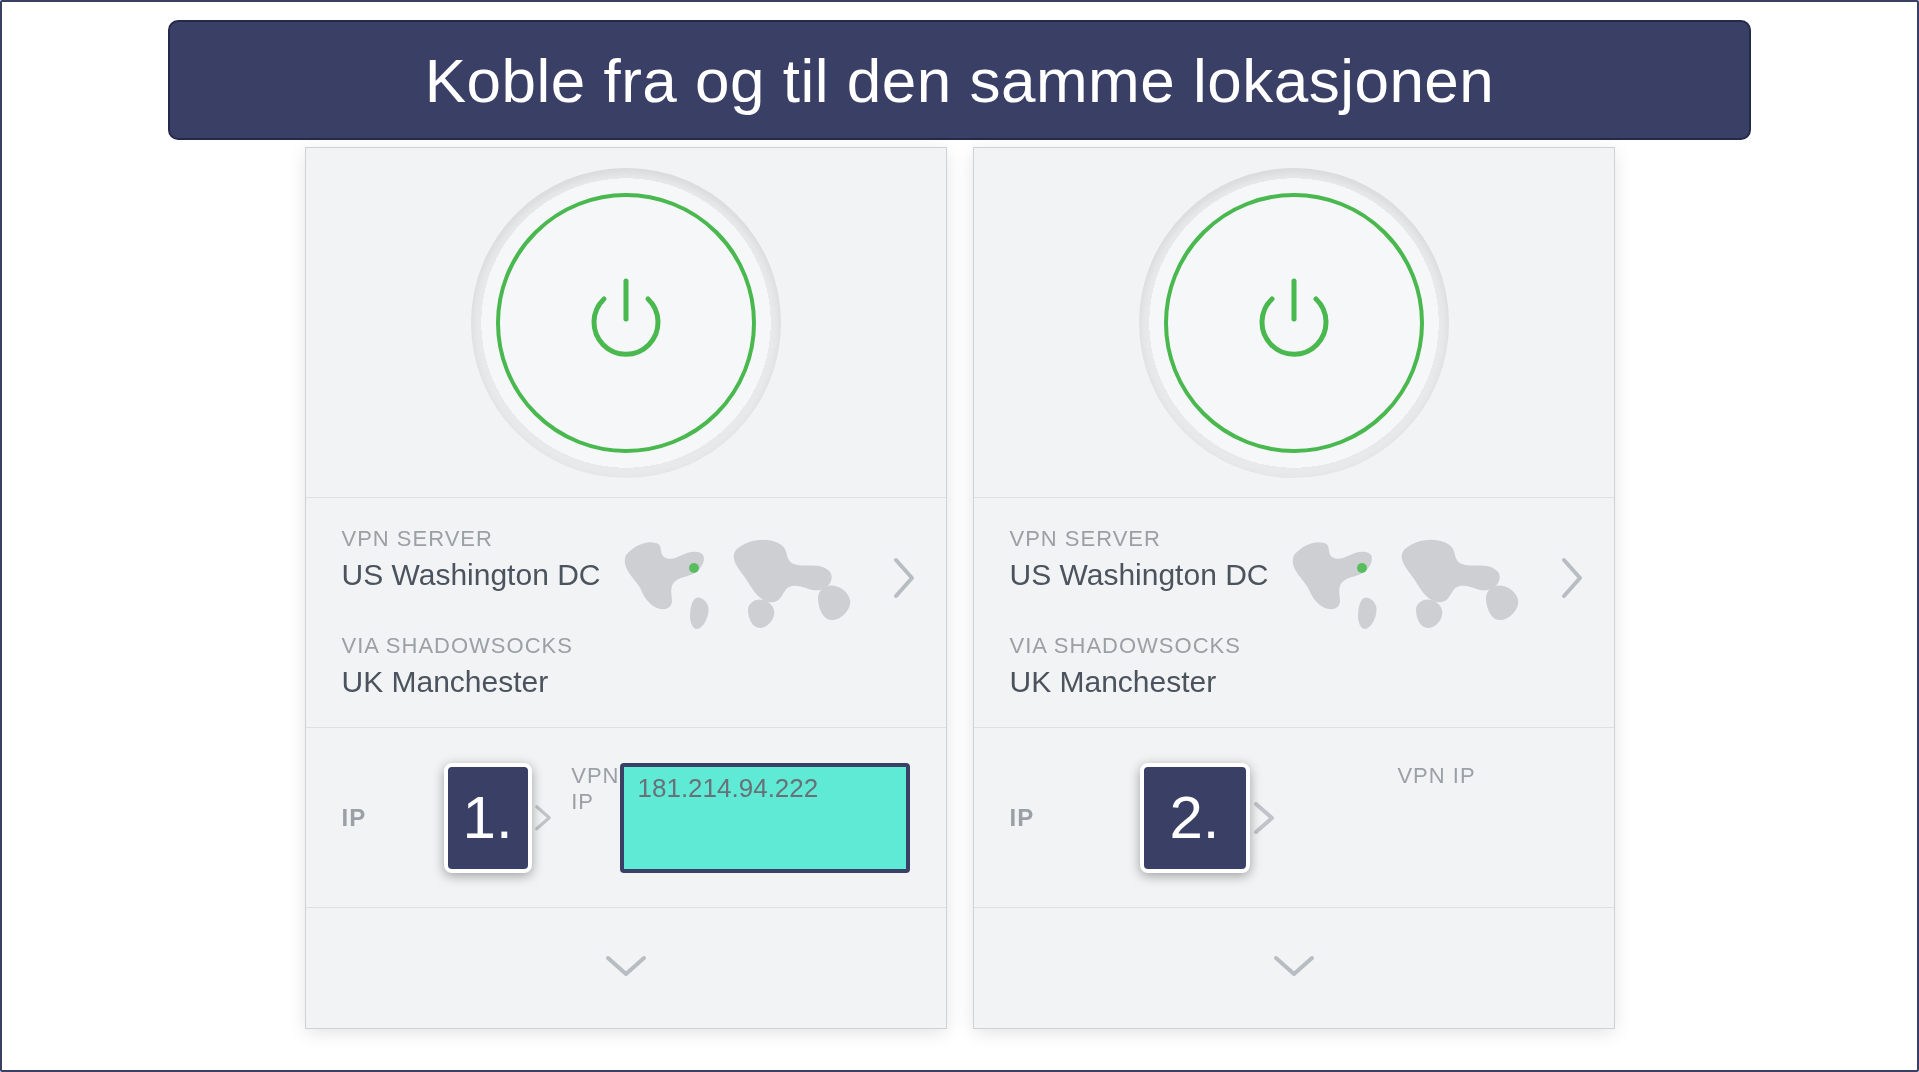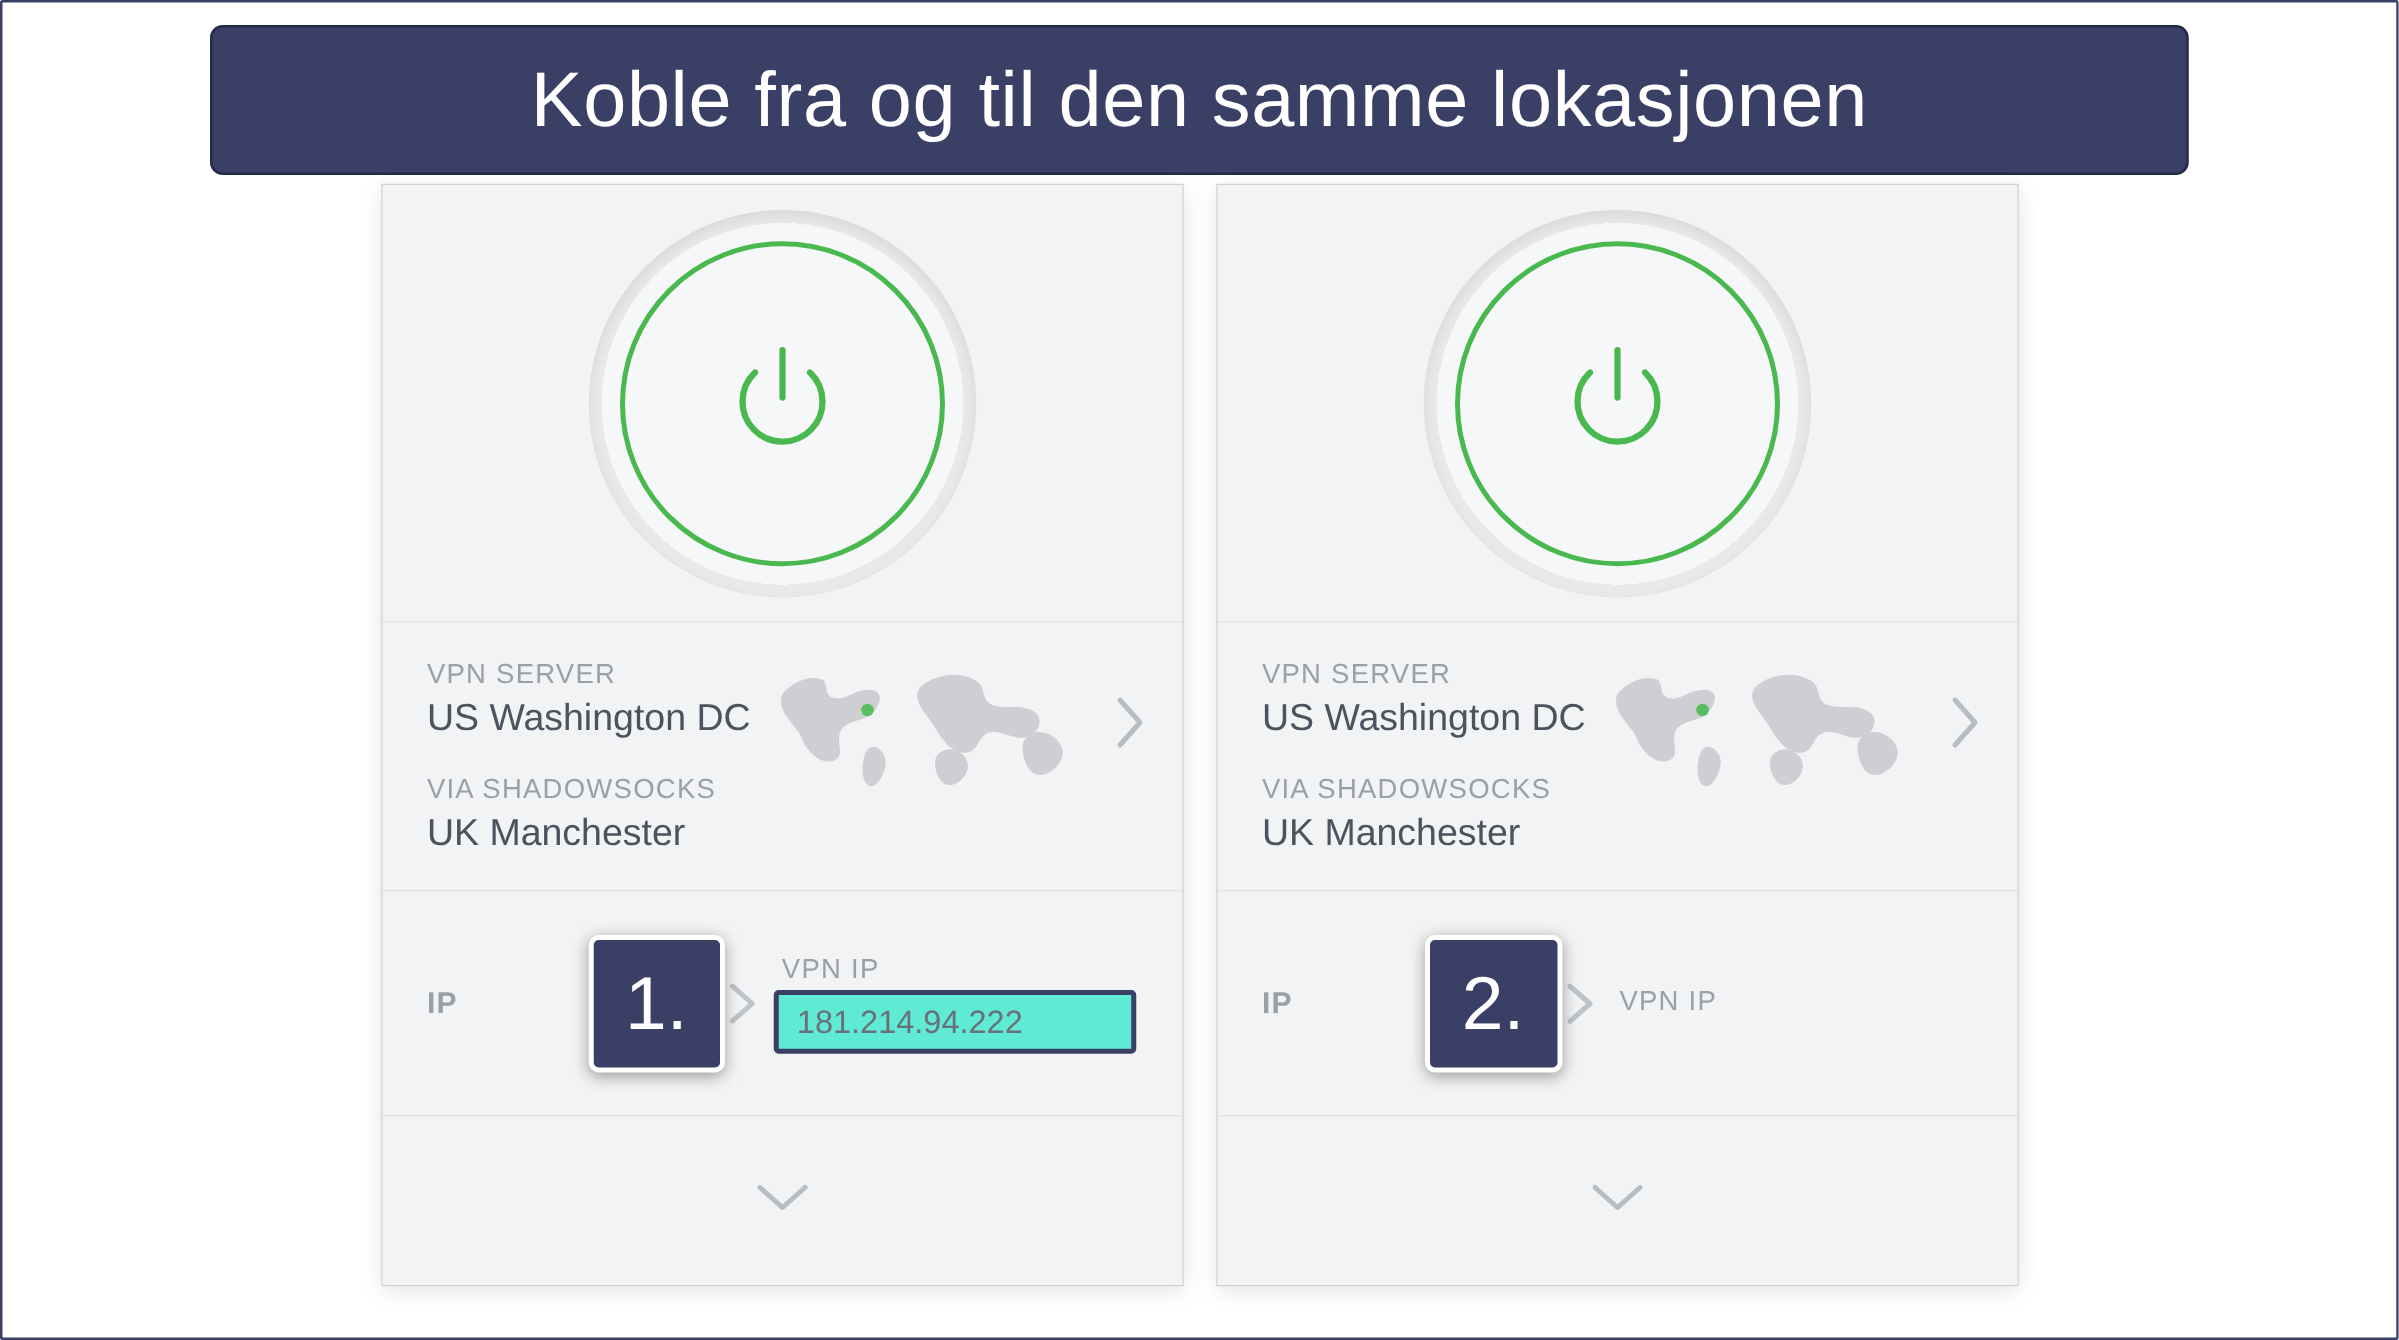--- a/index.html
+++ b/index.html
@@ -98,21 +98,21 @@
   }
   .label-muted {
     color: var(--text-muted);
     font-size: 22px;
     letter-spacing: 1px;
     margin-bottom: 6px;
   }
   .value-dark {
     color: #4b535e;
     font-size: 30px;
-    margin-bottom: 26px;
+    margin-bottom: 41px;
   }
   .chevron-right {
     position: absolute;
     right: 28px;
     top: 58px;
     width: 26px; height: 44px;
     cursor: pointer;
   }
   .chevron-right svg * { stroke: #b7bdc3; stroke-width: 4; fill:none; stroke-linecap: round; stroke-linejoin: round; }
   .worldmap {
@@ -154,21 +154,21 @@
     z-index: 3;
   }
   .arrow-between {
     width: 30px; height: 40px;
     display:flex;align-items:center;justify-content:center;
   }
   .arrow-between svg * { stroke:#c0c4c9; stroke-width:4; fill:none; stroke-linecap:round; stroke-linejoin:round;}
   .vpn-ip-block {
     flex:1;
     height: 110px;
-    display:flex;flex-direction:column;justify-content:center;
+    display:flex;flex-direction:row;justify-content:center;
     padding-left: 10px;
   }
   .vpn-ip-label {
     color: var(--text-muted);
     font-size: 22px;
     letter-spacing: 1px;
     margin-bottom: 4px;
     padding-left: 6px;
   }
   .vpn-ip-value {

